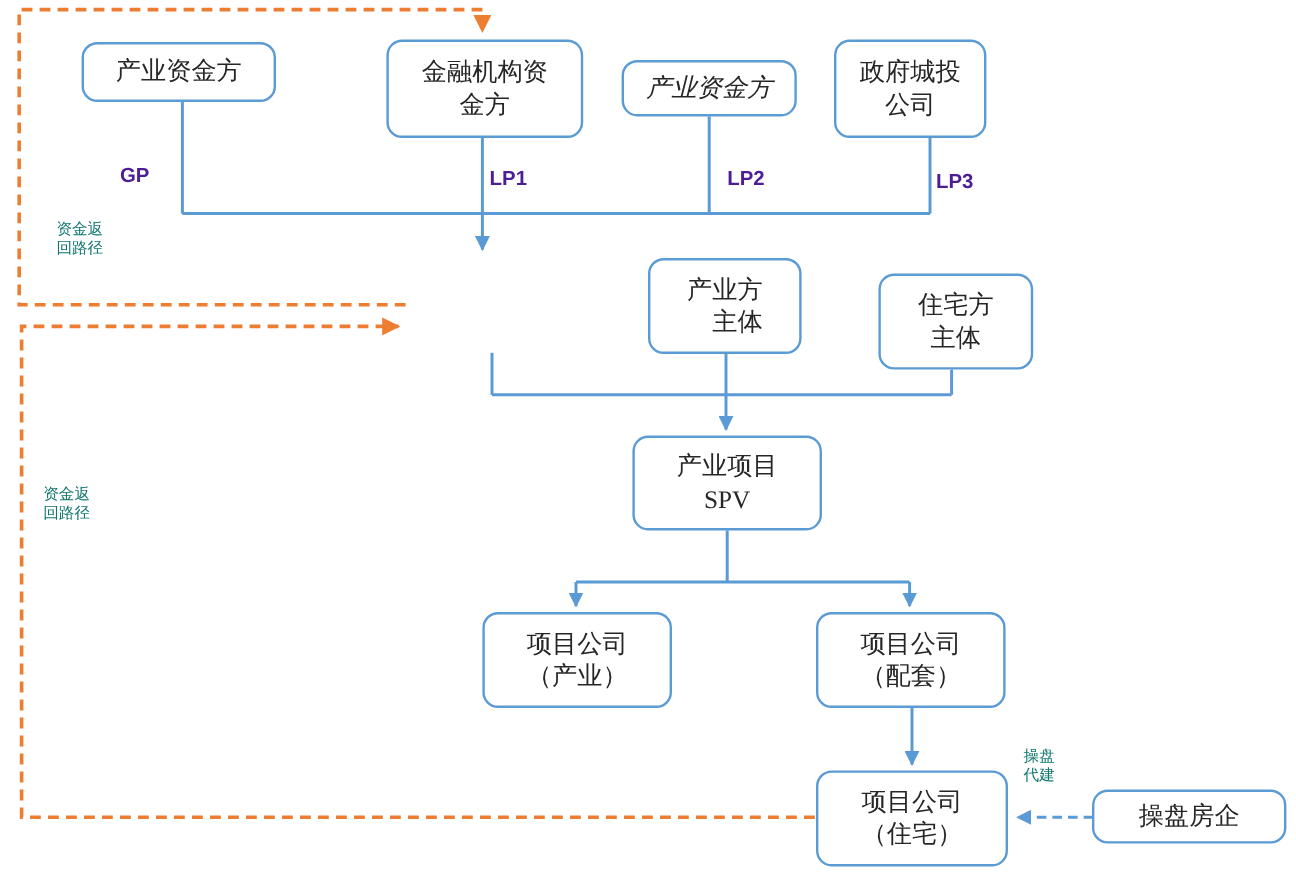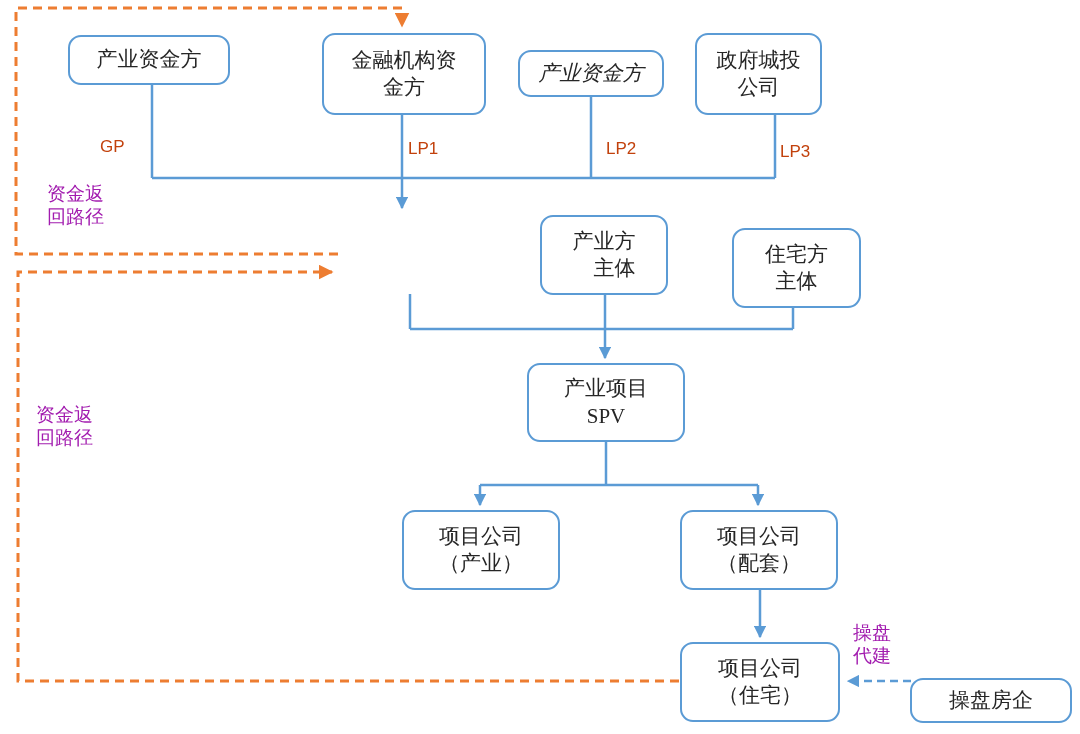--- a/index.html
+++ b/index.html
@@ -20,31 +20,31 @@
     display:flex;align-items:center;justify-content:center;
     text-align:center;
     font-size:21px;
     line-height:1.3;
     color:#262626;
     white-space:pre-line;
     z-index:2;
   }
   .flabel{
     position:absolute;
-    color:#a21caf;
-    font-size:19px;
+    color:#0f766e;
+    font-size:13px;
     line-height:1.2;
     white-space:pre-line;
     z-index:3;
   }
   .lp{
     font-family:"Liberation Sans","DejaVu Sans",sans-serif;
     font-size:17px;
-    font-weight:400;
-    color:#c2410c;
+    font-weight:700;
+    color:#4c1d95;
   }
 </style>
 </head>
 <body>
 
 <div id="canvas">
 
   <svg class="wires" viewBox="0 0 1080 734">
     <defs>
       <marker id="arrB" viewBox="0 0 10 10" refX="9" refY="5" markerWidth="5" markerHeight="5" orient="auto-start-reverse">
@@ -103,21 +103,21 @@
 
   <div class="node" style="left:402px;top:510px;width:158px;height:80px;">项目公司
 （产业）</div>
 
   <div class="node" style="left:680px;top:510px;width:158px;height:80px;">项目公司
 （配套）</div>
 
   <div class="node" style="left:680px;top:642px;width:160px;height:80px;">项目公司
 （住宅）</div>
 
-  <div class="node" style="left:910px;top:658px;width:162px;height:45px;margin-top:20px;">操盘房企</div>
+  <div class="node" style="left:910px;top:658px;width:162px;height:45px;">操盘房企</div>
 
   <div class="flabel lp" style="left:100px;top:137px;">GP</div>
   <div class="flabel lp" style="left:408px;top:139px;">LP1</div>
   <div class="flabel lp" style="left:606px;top:139px;">LP2</div>
   <div class="flabel lp" style="left:780px;top:142px;">LP3</div>
 
   <div class="flabel" style="left:47px;top:183px;">资金返
 回路径</div>
 
   <div class="flabel" style="left:36px;top:404px;">资金返

